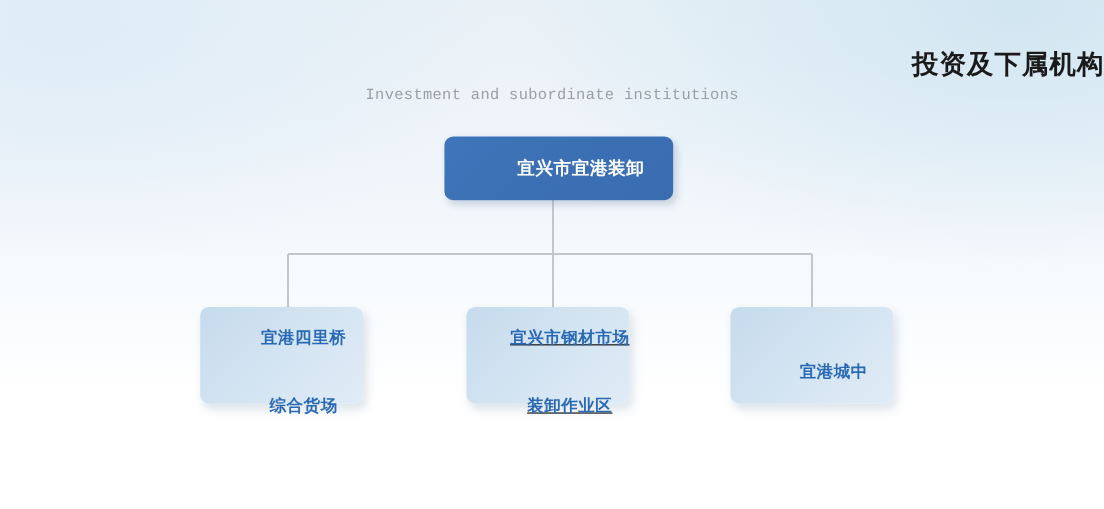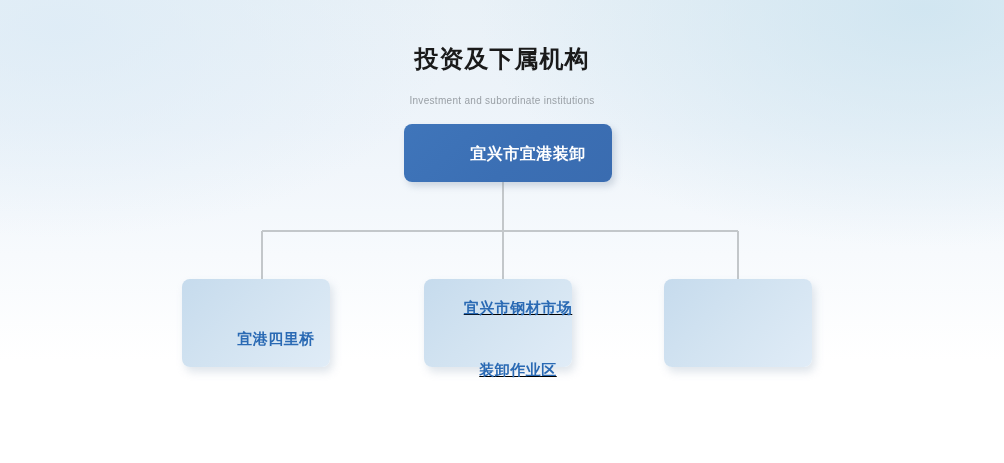--- a/index.html
+++ b/index.html
@@ -30,25 +30,26 @@
     left: 0;
     width: 1004px;
     text-align: center;
   }
   .title {
     font-size: 24px;
     font-weight: bold;
     color: #1a1a1a;
     letter-spacing: 1px;
     line-height: 30px;
+    text-align: right;
   }
   .subtitle {
-    margin-top: 18px;
-    font-family: Liberation Sans, sans-serif;
-    font-size: 10px;
+    margin-top: 4px;
+    font-family: Liberation Mono, monospace;
+    font-size: 14px;
     color: #9aa0a6;
     letter-spacing: 0.3px;
     line-height: 18px;
   }
 
   
   .connectors {
     position: absolute;
     top: 0;
     left: 0;
@@ -129,23 +130,25 @@
       <line x1="738" y1="231" x2="738" y2="280"></line>
     </g>
   </svg>
 
   <div class="node node-root">
     <span class="node-line">宜兴市宜港装卸</span>
   </div>
 
   <div class="node node-child child-0">
     <span class="node-line">宜港四里桥</span>
+    <span class="node-line">综合货场</span>
   </div>
 
   <div class="node node-child child-1">
     <span class="node-line">宜兴市钢材市场</span>
     <span class="node-line">装卸作业区</span>
   </div>
 
   <div class="node node-child child-2">
+    <span class="node-line">宜港城中</span>
   </div>
 
 </div>
 
 </body></html>

